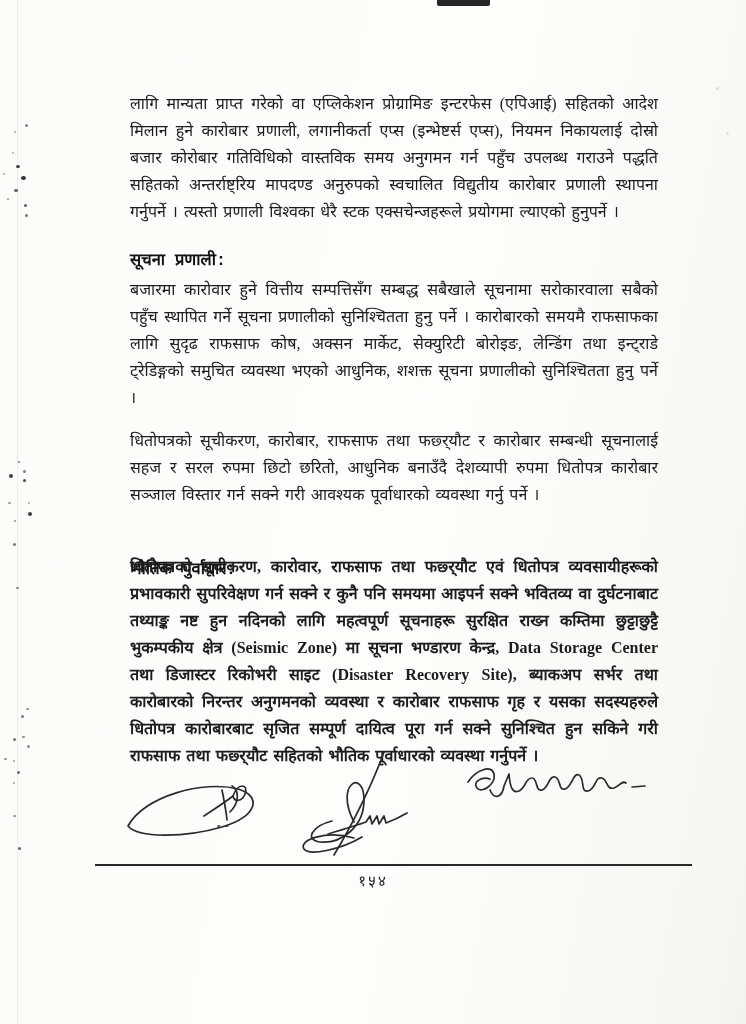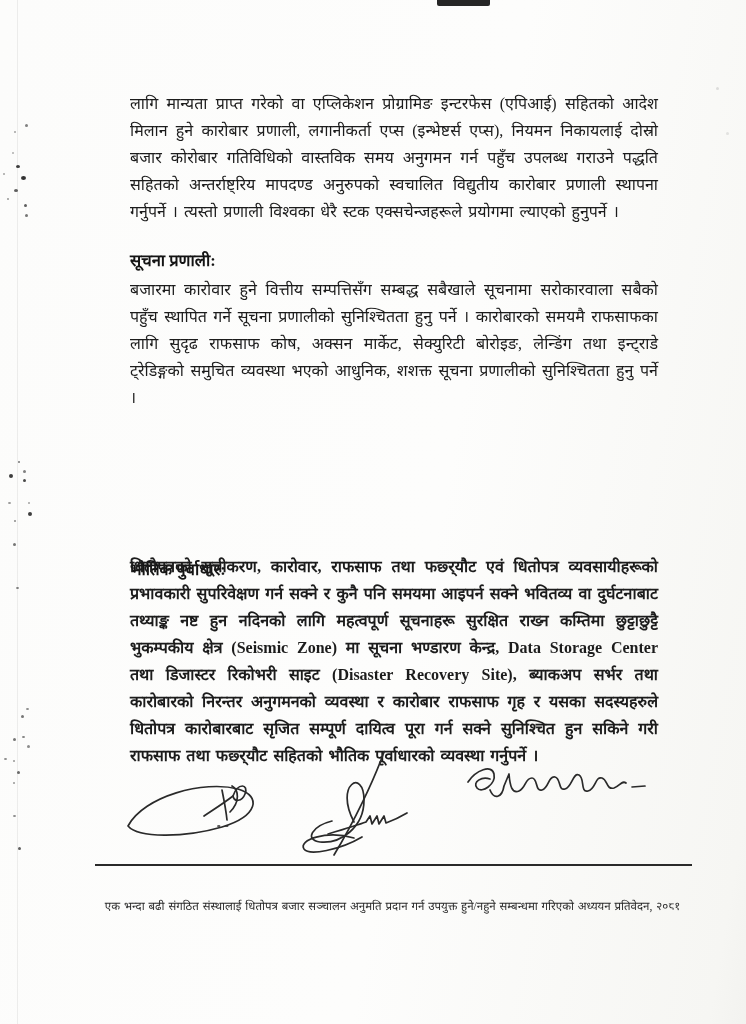--- a/index.html
+++ b/index.html
@@ -23,21 +23,21 @@
     background:rgba(120,120,120,.12);
   }
   .speck{position:absolute;background:#1c1c1c;border-radius:50%;}
   .para{
     position:absolute;left:130px;width:528px;margin:0;
     font-size:16px;line-height:27px;text-align:justify;
     word-spacing:2px;color:#1c1c1c;
   }
   .heading{
     position:absolute;left:130px;width:528px;margin:0;
-    font-size:16.5px;line-height:27px;font-weight:bold;color:#141414;
+    font-size:16.5px;line-height:27px;font-weight:bold;color:#141414;font-family:Liberation Mono, monospace;
   }
   .sig{position:absolute;}
   .sig svg{display:block;}
   .sig path,.sig ellipse{fill:none;stroke:#2a2a2a;stroke-width:1.7;stroke-linecap:round;stroke-linejoin:round;}
   .divider{
     position:absolute;left:95px;top:864px;width:597px;height:2px;
     background:#2a2a2a;
   }
   .page-number{
     position:absolute;left:0;top:870px;width:746px;text-align:center;
@@ -99,20 +99,21 @@
   <span class="speck" style="left:13px;top:815px;width:3px;height:2px;opacity:.5"></span>
   <span class="speck" style="left:18px;top:847px;width:3px;height:3px;opacity:.7"></span>
   <span class="speck" style="left:716px;top:87px;width:3px;height:3px;opacity:.12"></span>
   <span class="speck" style="left:726px;top:132px;width:3px;height:3px;opacity:.1"></span>
 
   <p class="para" id="p-intro">लागि मान्यता प्राप्त गरेको वा एप्लिकेशन प्रोग्रामिङ इन्टरफेस (एपिआई) सहितको आदेश मिलान हुने कारोबार प्रणाली, लगानीकर्ता एप्स (इन्भेष्टर्स एप्स), नियमन निकायलाई दोस्रो बजार कोरोबार गतिविधिको वास्तविक समय अनुगमन गर्न पहुँच उपलब्ध गराउने पद्धति सहितको अन्तर्राष्ट्रिय मापदण्ड अनुरुपको स्वचालित विद्युतीय कारोबार प्रणाली स्थापना गर्नुपर्ने । त्यस्तो प्रणाली विश्वका धेरै स्टक एक्सचेन्जहरूले प्रयोगमा ल्याएको हुनुपर्ने ।</p>
 
   <h2 class="heading" id="h-info">सूचना प्रणाली:</h2>
   <p class="para" id="p-info">बजारमा कारोवार हुने वित्तीय सम्पत्तिसँग सम्बद्ध सबैखाले सूचनामा सरोकारवाला सबैको पहुँच स्थापित गर्ने सूचना प्रणालीको सुनिश्चितता हुनु पर्ने । कारोबारको समयमै राफसाफका लागि सुदृढ राफसाफ कोष, अक्सन मार्केट, सेक्युरिटी बोरोइङ, लेन्डिंग तथा इन्ट्राडे ट्रेडिङ्गको समुचित व्यवस्था भएको आधुनिक, शशक्त सूचना प्रणालीको सुनिश्चितता हुनु पर्ने ।</p>
 
+  <p class="para" id="p-market">धितोपत्रको सूचीकरण, कारोबार, राफसाफ तथा फछ्र्यौट र कारोबार सम्बन्धी सूचनालाई सहज र सरल रुपमा छिटो छरितो, आधुनिक बनाउँदै देशव्यापी रुपमा धितोपत्र कारोबार सञ्जाल विस्तार गर्न सक्ने गरी आवश्यक पूर्वाधारको व्यवस्था गर्नु पर्ने ।</p>
 
   <h2 class="heading" id="h-physical">भौतिक पुर्वाधार:</h2>
   <p class="para" id="p-physical">धितोपत्रको सूचीकरण, कारोवार, राफसाफ तथा फछ्र्यौट एवं धितोपत्र व्यवसायीहरूको प्रभावकारी सुपरिवेक्षण गर्न सक्ने र कुनै पनि समयमा आइपर्न सक्ने भवितव्य वा दुर्घटनाबाट तथ्याङ्क नष्ट हुन नदिनको लागि महत्वपूर्ण सूचनाहरू सुरक्षित राख्न कम्तिमा छुट्टाछुट्टै भुकम्पकीय क्षेत्र (Seismic Zone) मा सूचना भण्डारण केन्द्र, Data Storage Center तथा डिजास्टर रिकोभरी साइट (Disaster Recovery Site), ब्याकअप सर्भर तथा कारोबारको निरन्तर अनुगमनको व्यवस्था र कारोबार राफसाफ गृह र यसका सदस्यहरुले धितोपत्र कारोबारबाट सृजित सम्पूर्ण दायित्व पूरा गर्न सक्ने सुनिश्चित हुन सकिने गरी राफसाफ तथा फछ्र्यौट सहितको भौतिक पूर्वाधारको व्यवस्था गर्नुपर्ने ।</p>
 
   <div class="sig" id="sig-1">
     <svg width="146" height="72" viewBox="0 0 146 72">
       <path d="M2 52 C 18 22, 78 6, 112 15 C 136 22, 132 42, 96 53 C 58 64, 12 64, 2 52"></path>
       <path d="M78 42 C 90 34, 98 29, 107 22"></path>
       <path d="M96 16 C 98 26, 100 36, 101 46"></path>
       <path d="M106 12 C 113 16, 114 28, 104 38"></path>
@@ -130,15 +131,15 @@
   </div>
   <div class="sig" id="sig-3">
     <svg width="182" height="58" viewBox="0 0 182 58">
       <path d="M2 20 C 10 8, 26 2, 28 12 C 30 22, 16 32, 11 26 C 6 20, 16 14, 24 17"></path>
       <path d="M24 28 C 28 38, 36 36, 38 24 L 43 12 C 44 24, 46 32, 53 29 C 60 26, 59 16, 66 16 C 72 16, 69 30, 76 28 C 83 26, 82 14, 89 15 C 95 16, 92 29, 99 27 C 106 25, 107 10, 113 13 C 119 16, 114 31, 122 29 C 130 27, 129 14, 136 16 C 142 18, 140 28, 148 26 C 154 24, 156 18, 160 21"></path>
       <path d="M166 25 L 179 24"></path>
     </svg>
   </div>
 
   <div class="divider"></div>
-  <div class="footer">एक भन्दा बढी संगठित संस्थालाई धितोपत्र बजार सञ्चालन अनुमति प्रदान गर्न उपयुक्त हुने/नहुने सम्बन्धमा गरिएको अध्ययन प्रतिवेदन, २०८१</div>
+  <div class="page-number">१५४</div>
 
 </div>
 
 </body></html>

